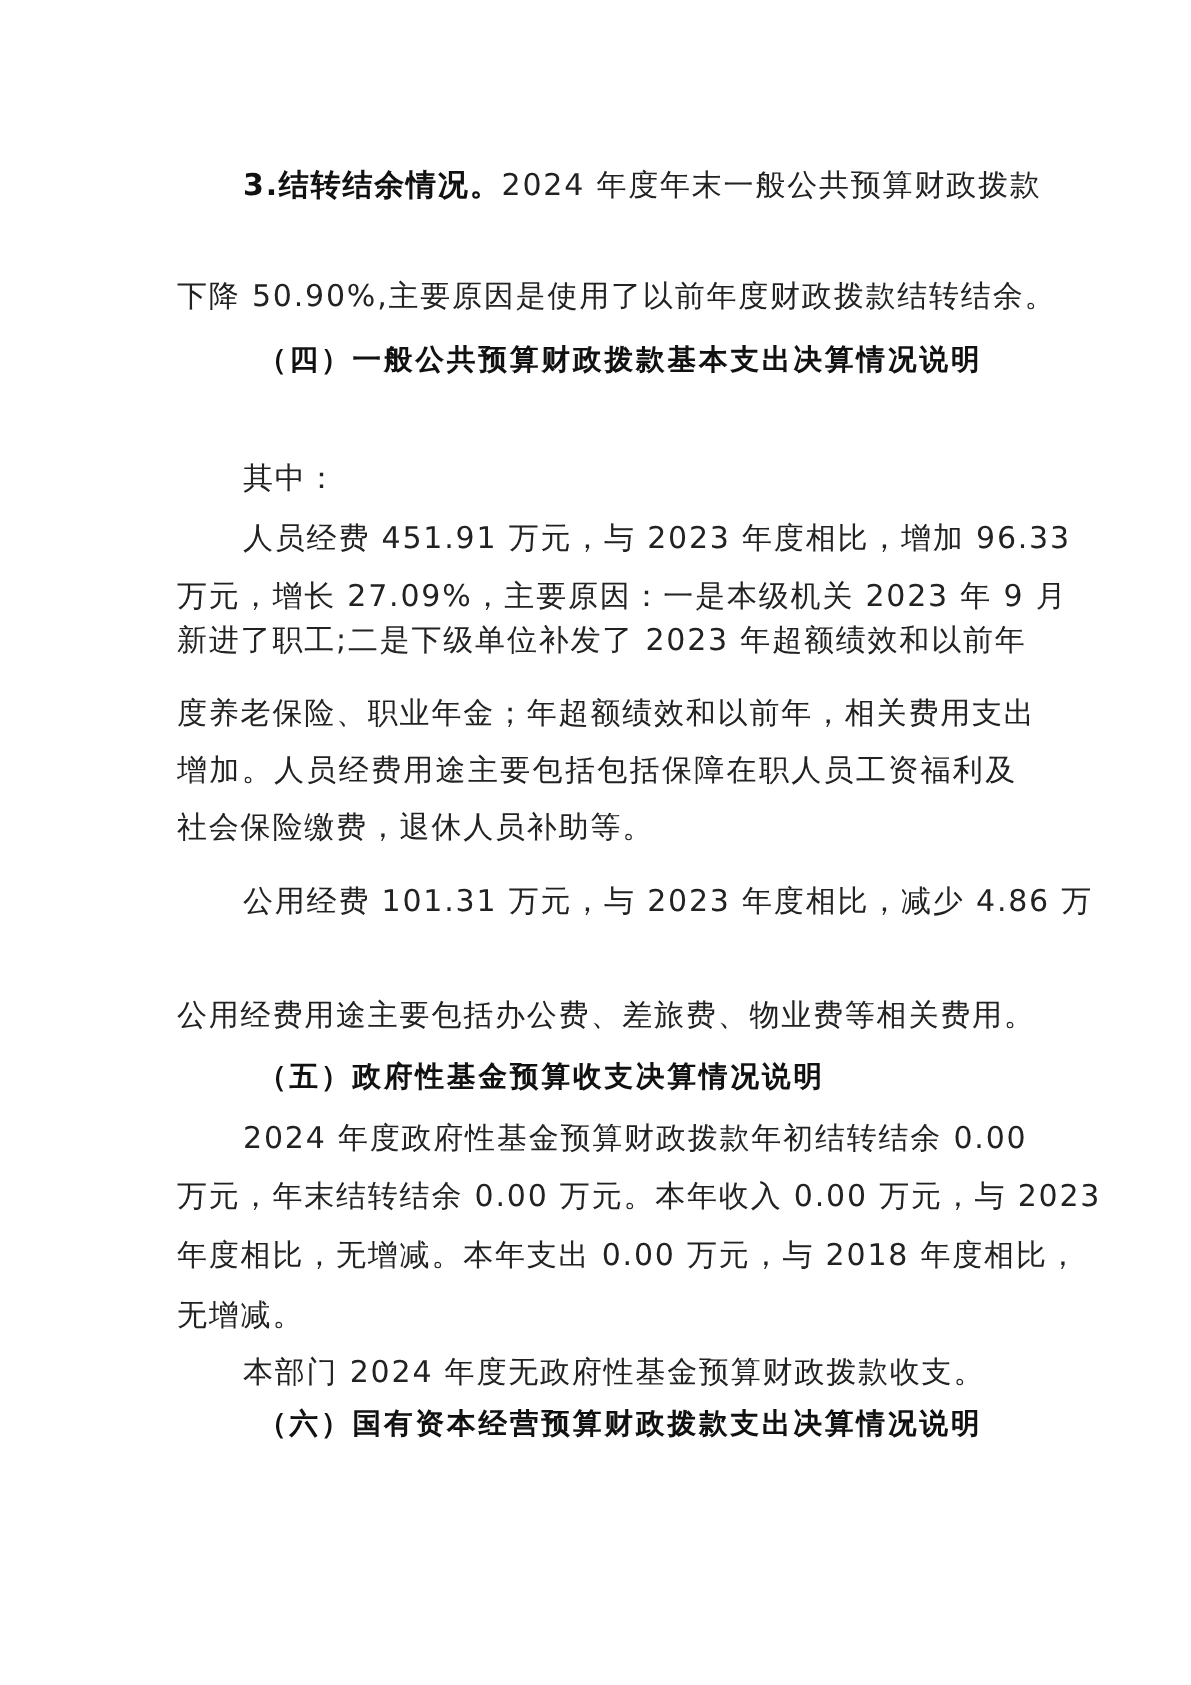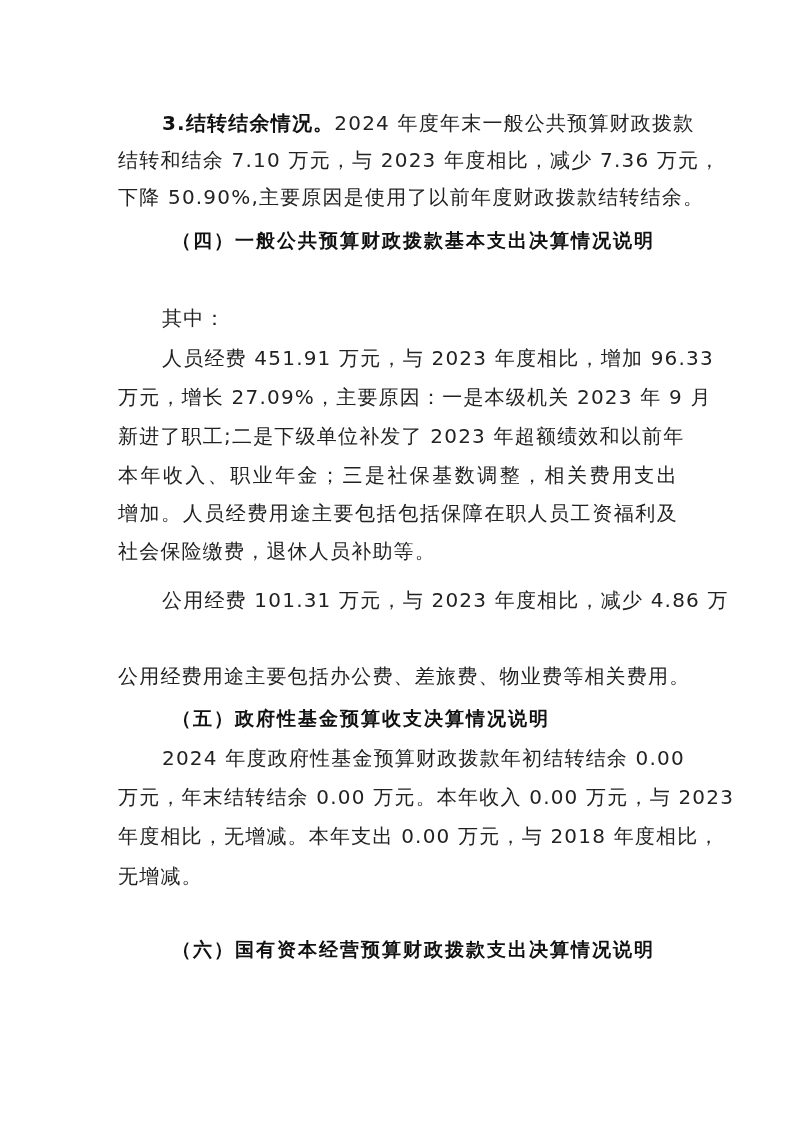--- a/index.html
+++ b/index.html
@@ -54,37 +54,37 @@
     }
   </style>
 </head>
 <body>
 
 <div class="page">
 
   <div class="line indent justify" style="top:110px;">
     <span class="bold-lead">3.结转结余情况。</span><span>2024 年度年末一般公共预算财政拨款</span>
   </div>
-  <div class="line justify" style="top:147px;">结转和结余 7.10 万元，与 2023 年度相比，减少 7.36 万元，</div>
   <div class="line justify" style="top:184px;">下降 50.90%,主要原因是使用了以前年度财政拨款结转结余。</div>
 
   <div class="heading" style="top:227px;">（四）一般公共预算财政拨款基本支出决算情况说明</div>
   <div class="line indent" style="top:305px;">其中：</div>
 
   <div class="line indent justify" style="top:345px;">人员经费 451.91 万元，与 2023 年度相比，增加 96.33</div>
   <div class="line justify" style="top:384px;">万元，增长 27.09%，主要原因：一是本级机关 2023 年 9 月</div>
-  <div class="line justify" style="top:423px;">新进了职工;二是下级单位补发了 2023 年超额绩效和以前年</div>
-  <div class="line justify" style="top:462px;">本年收入、职业年金；三是社保基数调整，相关费用支出</div>
+  <div class="line justify" style="top:413px;">新进了职工;二是下级单位补发了 2023 年超额绩效和以前年</div>
+  <div class="line justify" style="top:462px;">度养老保险、职业年金；年超额绩效和以前年，相关费用支出</div>
   <div class="line justify" style="top:500px;">增加。人员经费用途主要包括包括保障在职人员工资福利及</div>
   <div class="line" style="top:538px;">社会保险缴费，退休人员补助等。</div>
 
   <div class="line indent justify" style="top:587px;">公用经费 101.31 万元，与 2023 年度相比，减少 4.86 万</div>
   <div class="line justify" style="top:663px;">公用经费用途主要包括办公费、差旅费、物业费等相关费用。</div>
 
   <div class="heading" style="top:705px;">（五）政府性基金预算收支决算情况说明</div>
   <div class="line indent justify" style="top:745px;">2024 年度政府性基金预算财政拨款年初结转结余 0.00</div>
   <div class="line justify" style="top:784px;">万元，年末结转结余 0.00 万元。本年收入 0.00 万元，与 2023</div>
   <div class="line justify" style="top:823px;">年度相比，无增减。本年支出 0.00 万元，与 2018 年度相比，</div>
   <div class="line" style="top:863px;">无增减。</div>
+  <div class="line indent" style="top:901px;">本部门 2024 年度无政府性基金预算财政拨款收支。</div>
 
   <div class="heading" style="top:936px;">（六）国有资本经营预算财政拨款支出决算情况说明</div>
 
 </div>
 
 </body></html>

